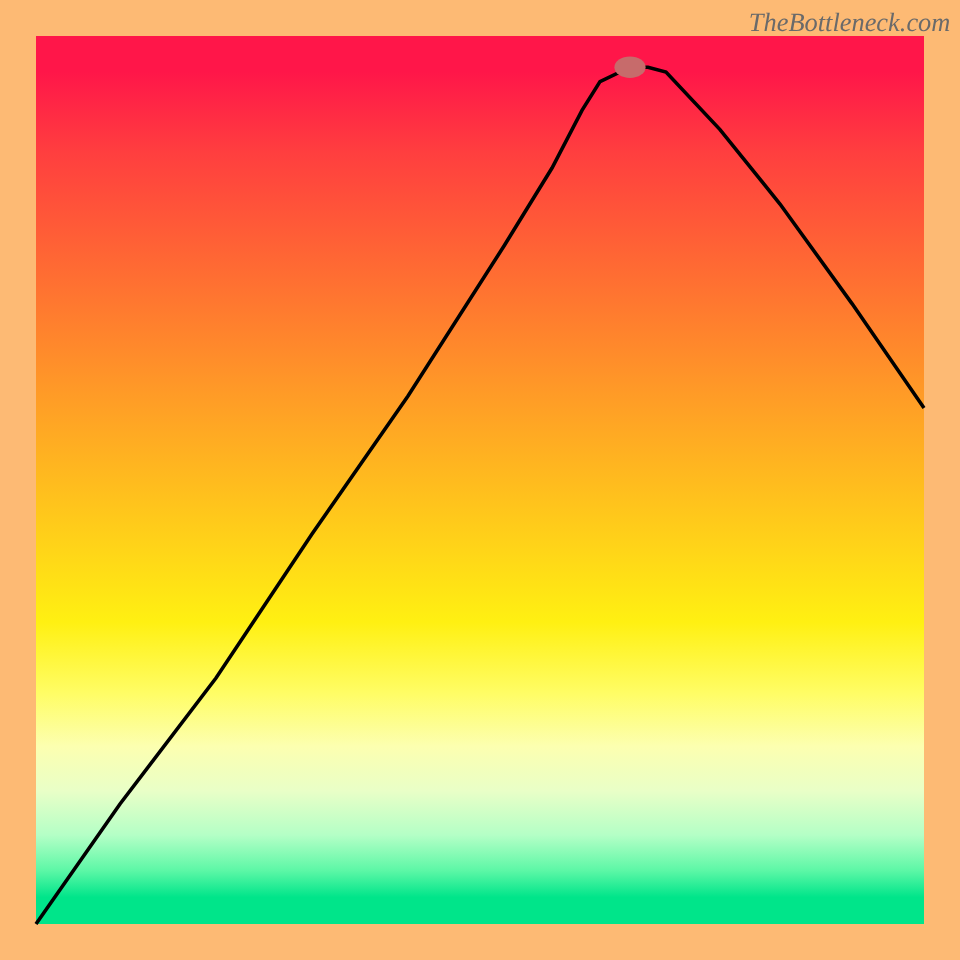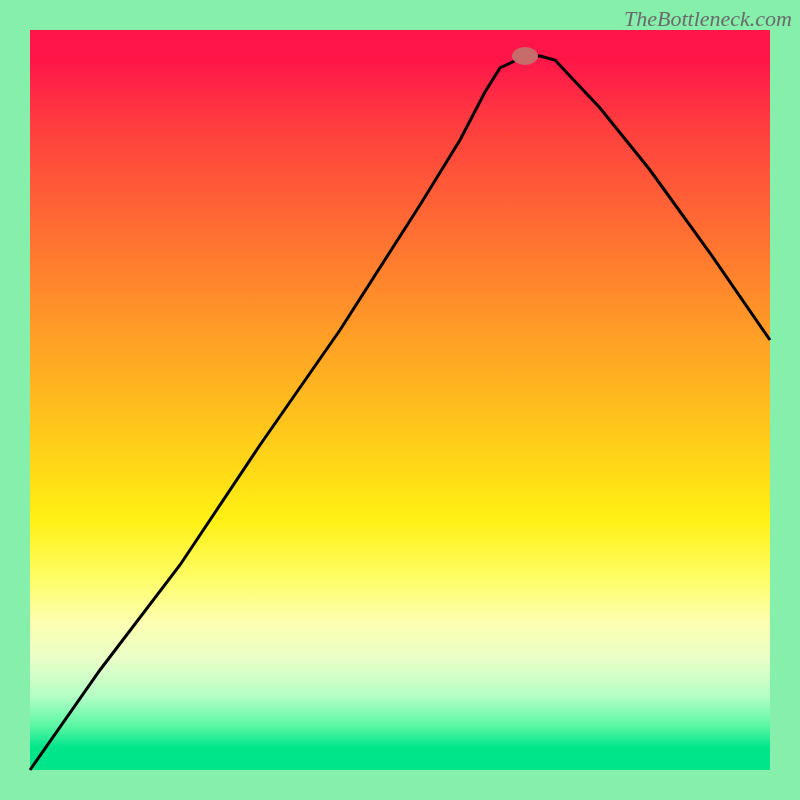--- a/index.html
+++ b/index.html
@@ -1,16 +1,16 @@
 <!DOCTYPE html>
 <html><head>
 <meta charset="utf-8">
 <style>
 html,body{margin:0;padding:0}
-.wrap{position:relative;width:800px;height:800px;background:#86efac}
+.wrap{position:relative;width:800px;height:800px;background:#fdba74}
 .plot{position:absolute;left:30px;top:30px;width:740px;height:740px;
   background:linear-gradient(to bottom,
     #ff1649 0%, #ff1649 4%,
     #ff3e3f 13%,
     #ff6a33 26%,
     #ff9a27 40%,
     #ffc81b 54%,
     #fff012 66%,
     #fffd65 74%,
     #fcffb0 80%,

